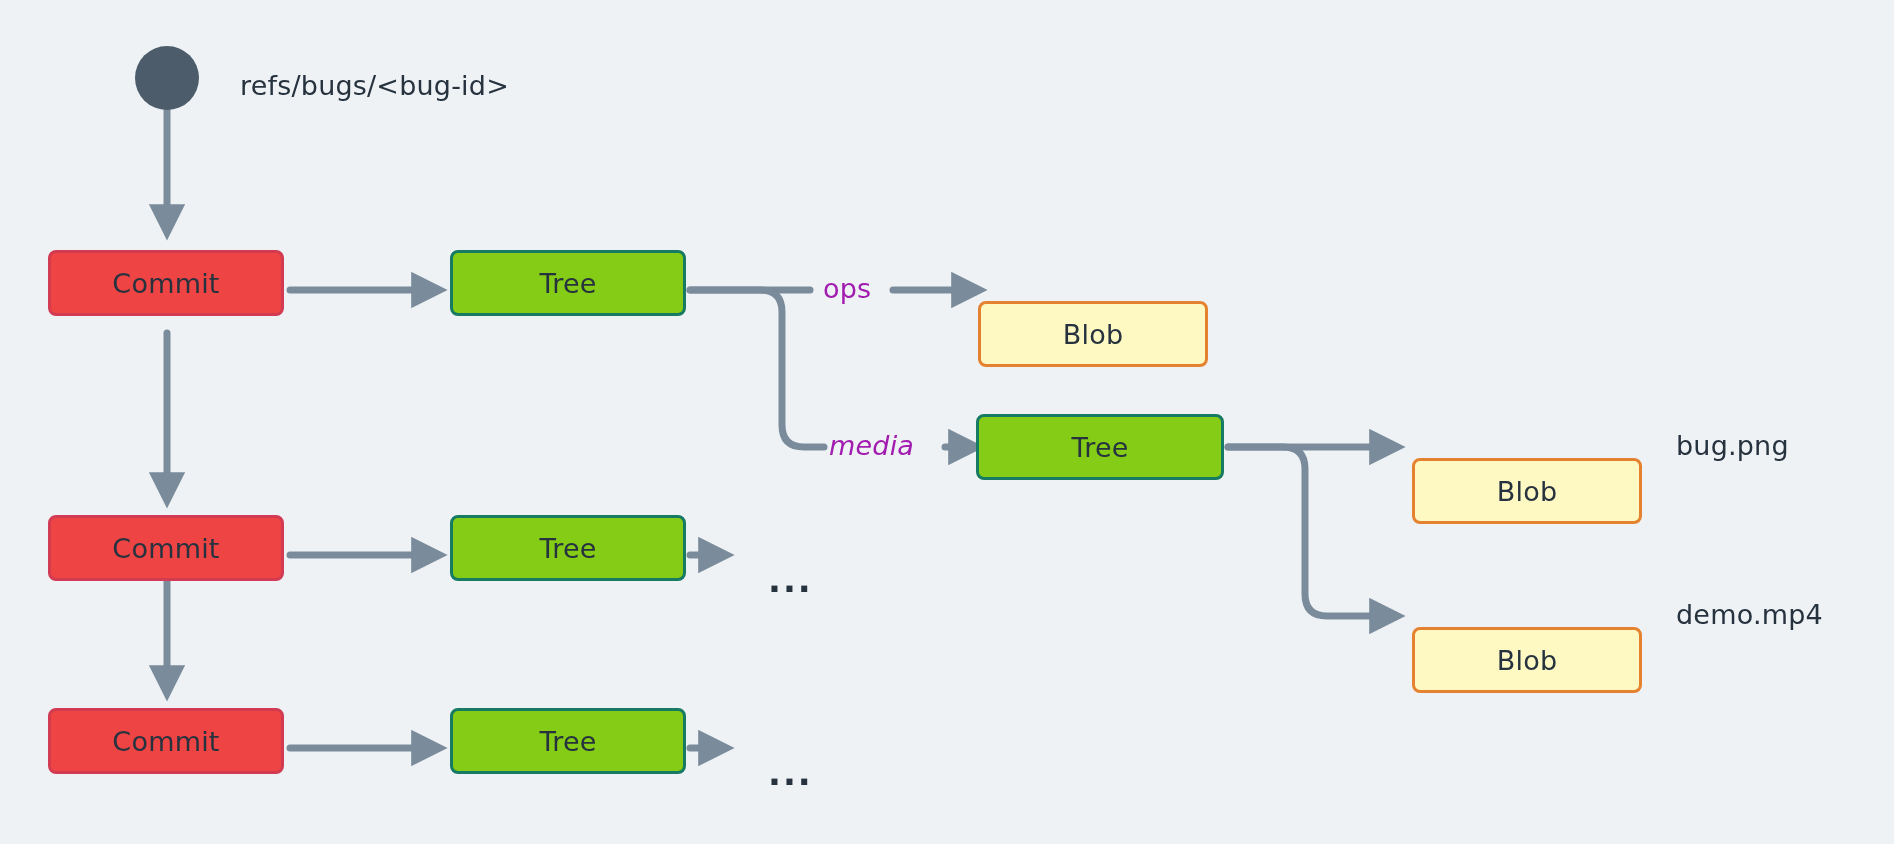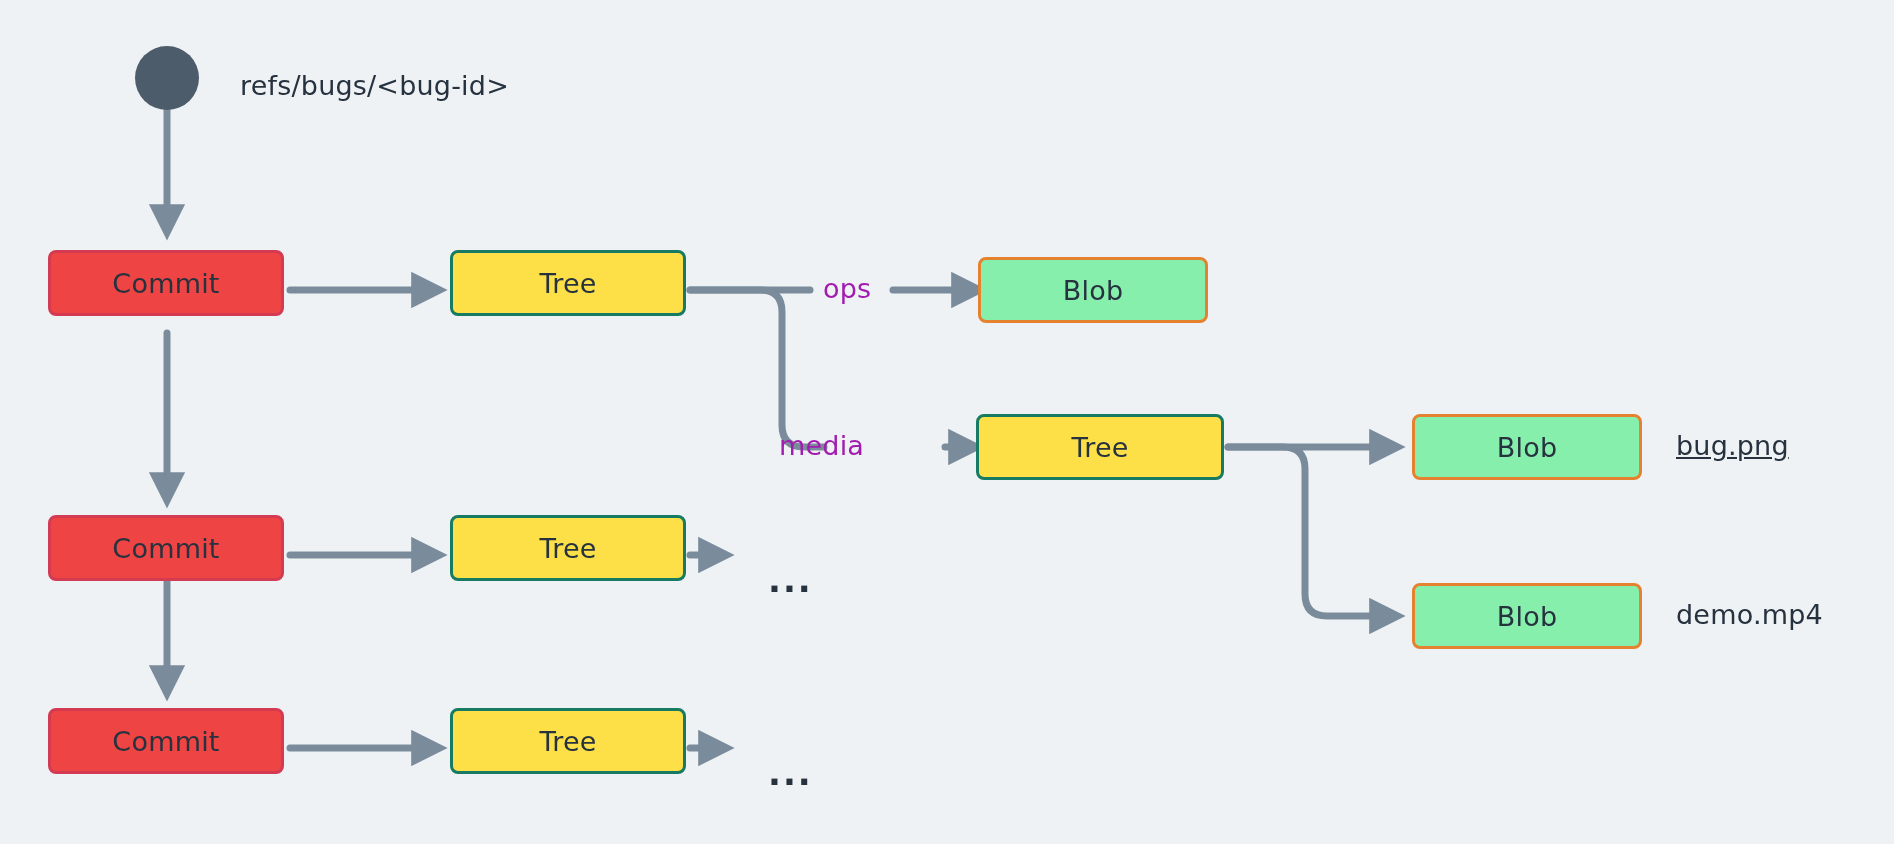--- a/index.html
+++ b/index.html
@@ -37,27 +37,28 @@
     border-style: solid;
     font-size: 27px;
     color: #27323f;
     letter-spacing: 0.2px;
   }
   .node-commit {
     background: #ef4444;
     border-color: #d33b53;
   }
   .node-tree {
-    background: #fde047;
+    background: #84cc16;
     border-color: #177a62;
     text-align: right;
   }
   .node-blob {
-    background: #86efac;
+    background: #fef9c3;
     border-color: #e5822f;
+    margin-top: 44px;
   }
   .ref-dot {
     position: absolute;
     width: 64px;
     height: 64px;
     border-radius: 50%;
     background: #4c5c6b;
   }
   .plain-label {
     position: absolute;
@@ -153,21 +154,21 @@
     <span>Blob</span>
   </div>
   <div class="node node-blob" style="left:1412px; top:414px; width:230px; height:66px;">
     <span>Blob</span>
   </div>
   <div class="node node-blob" style="left:1412px; top:583px; width:230px; height:66px;">
     <span>Blob</span>
   </div>
 
   <div class="edge-label" style="left:823px; top:273px;">ops</div>
-  <div class="edge-label" style="left:779px; top:430px;">media</div>
+  <div class="edge-label" style="left:829px; top:430px;font-style:italic;">media</div>
 
-  <div class="plain-label" style="left:1676px; top:430px;text-decoration:underline;">bug.png</div>
+  <div class="plain-label" style="left:1676px; top:430px;">bug.png</div>
   <div class="plain-label" style="left:1676px; top:599px;">demo.mp4</div>
 
   <div class="ellipsis" style="left:768px; top:563px;">...</div>
   <div class="ellipsis" style="left:768px; top:756px;">...</div>
 
 </div>
 
 </body></html>

